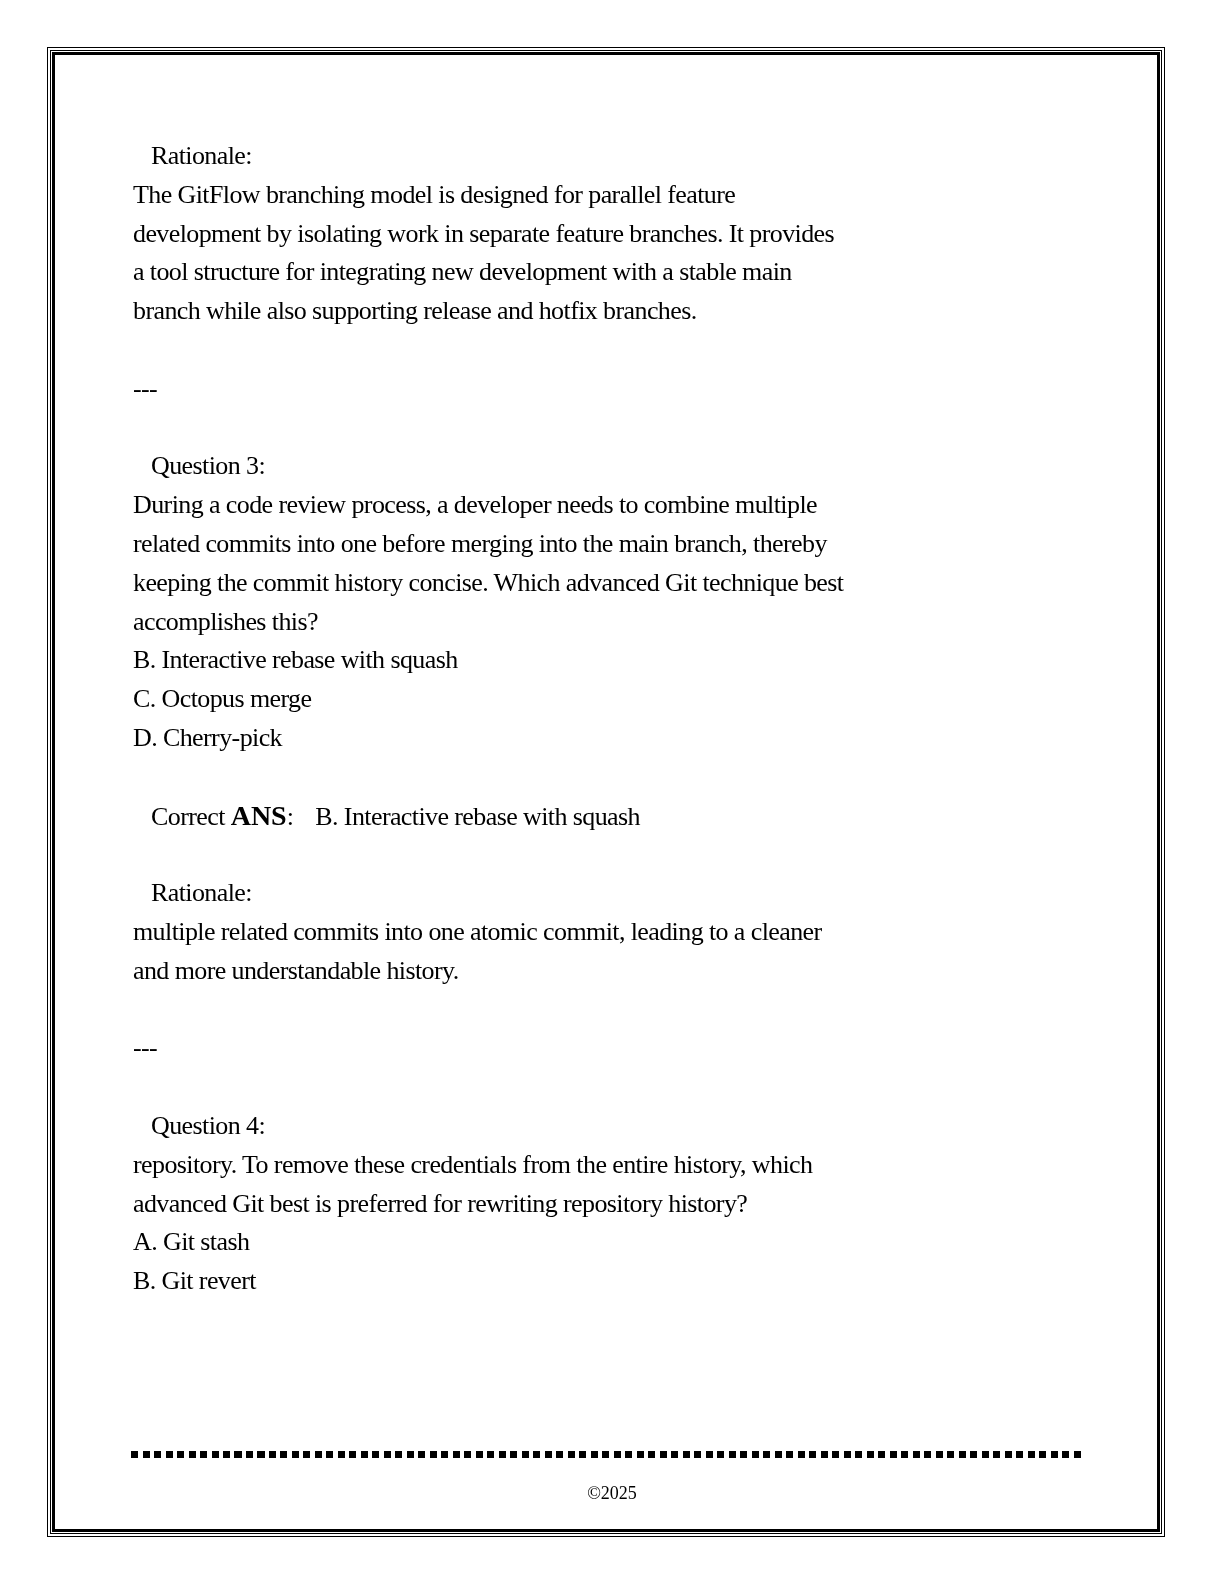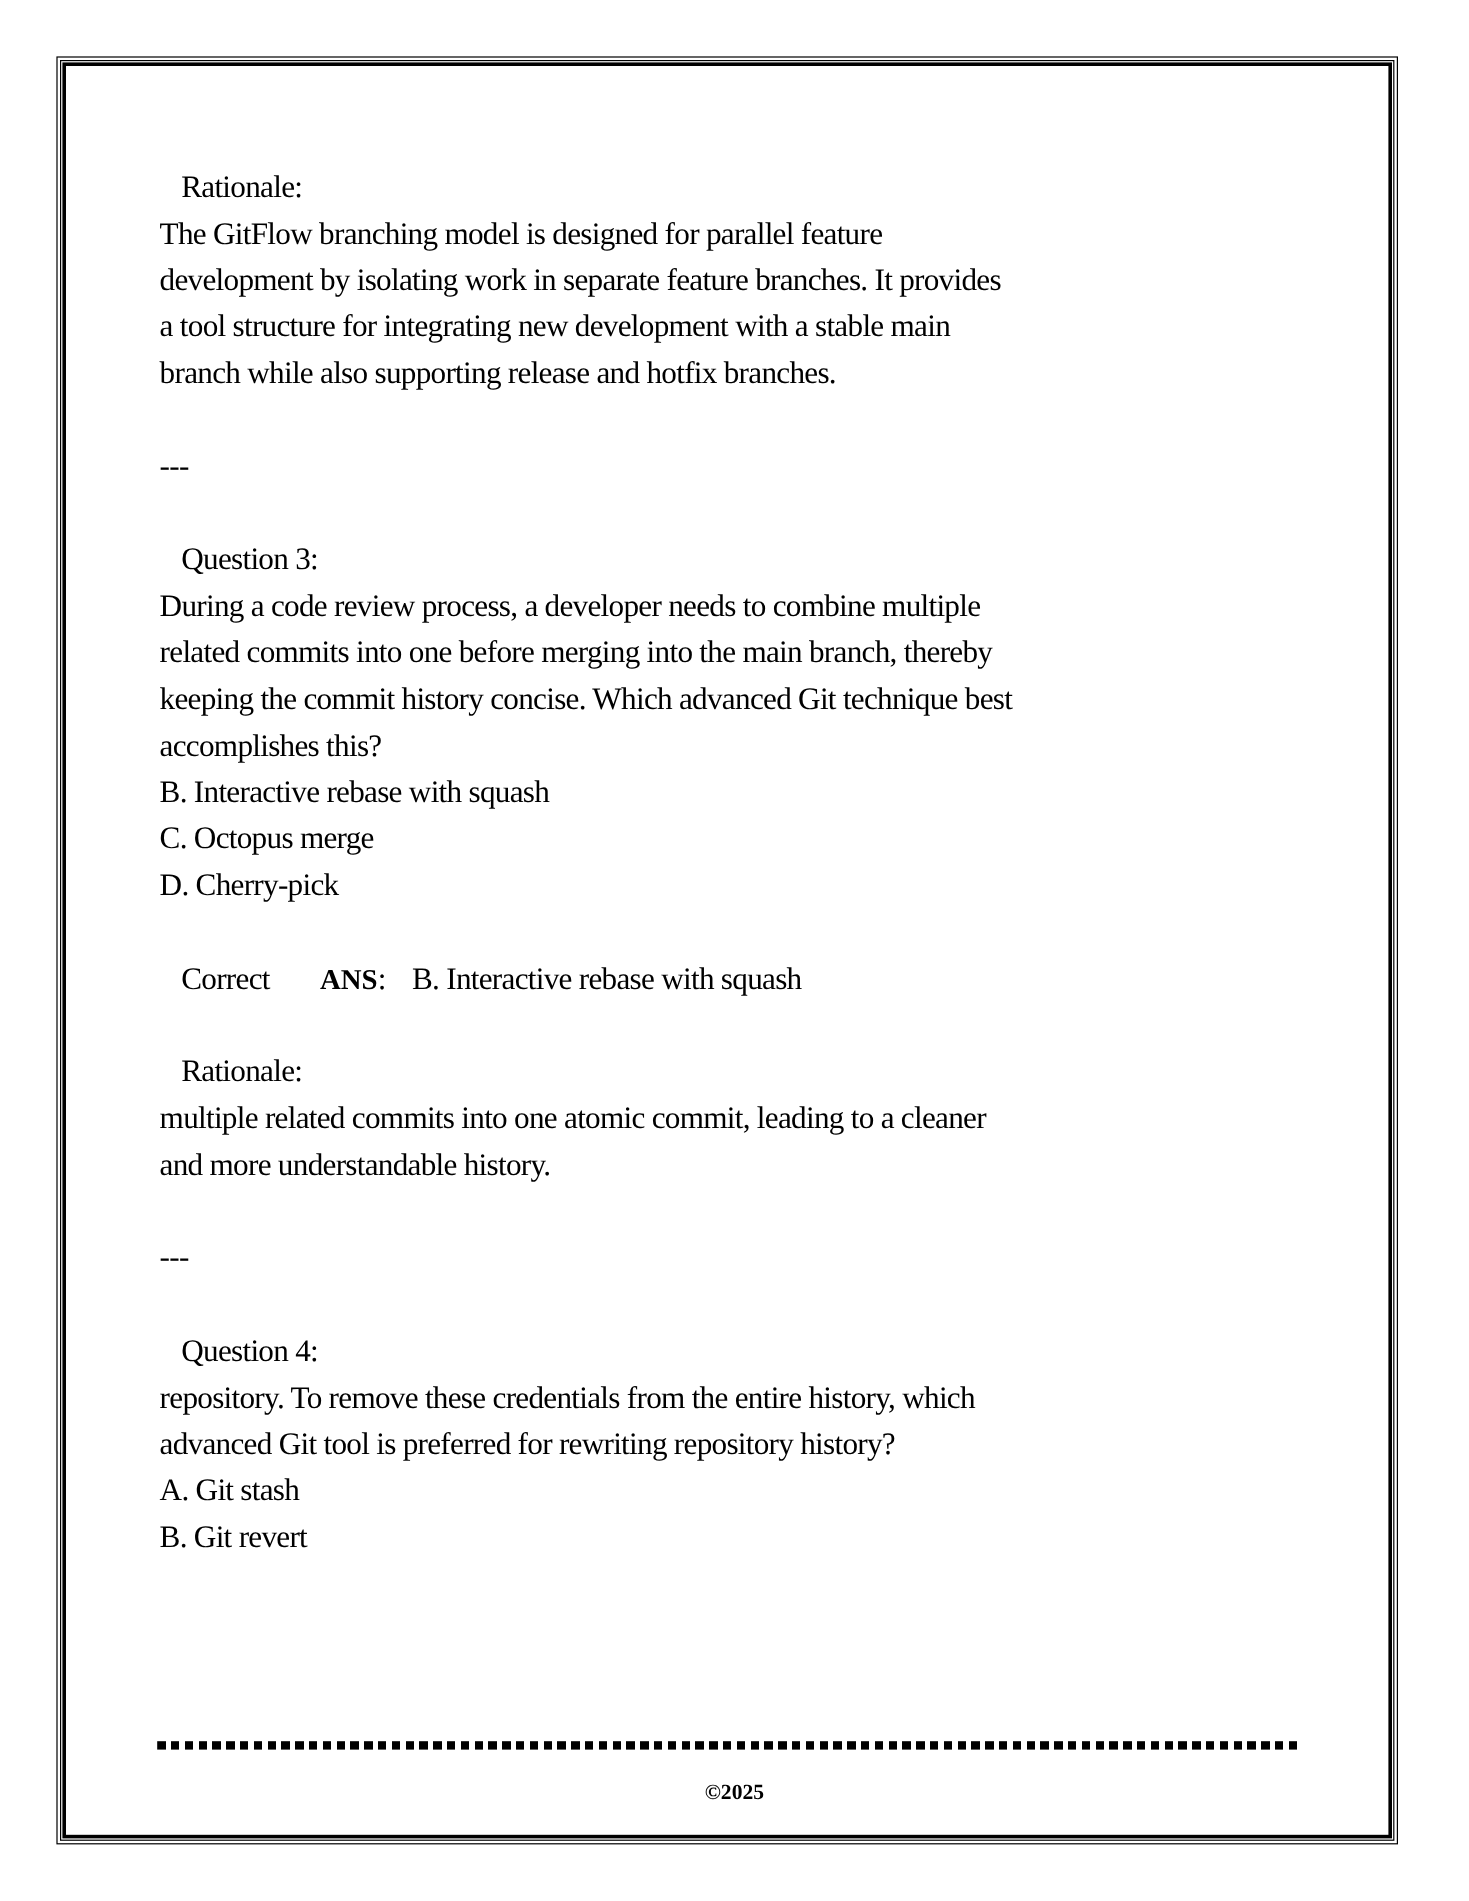--- a/index.html
+++ b/index.html
@@ -18,29 +18,29 @@
   }
   .content {
     position: absolute; left: 133px; top: 137px; width: 960px;
     font-family: Liberation Serif, serif;
     font-size: 26px; line-height: 38.8px; color: #000;
     letter-spacing: -0.6px;
   }
   .line { white-space: nowrap; height: 38.8px; }
   .indent { padding-left: 18px; }
   .blank { height: 38.8px; }
-  .ans-bold { font-weight: bold; font-size: 24px; letter-spacing: 0; margin-left: 36px; }
+  .ans-bold { font-weight: bold; font-size: 28px; letter-spacing: 0; }
   .ans-gap { display: inline-block; width: 22px; }
   .dotted {
     position: absolute; left: 131px; top: 1451px; width: 952px; height: 7px;
     background-image: repeating-linear-gradient(to right, #000 0 7px, transparent 7px 11.5px);
   }
   .copyright {
     position: absolute; left: 0; width: 1224px; top: 1483px; text-align: center;
-    font-family: "Liberation Serif", serif; font-weight: bold; font-size: 18px; color: #000;
+    font-family: "Liberation Serif", serif; font-weight: normal; font-size: 18px; color: #000;
   }
 </style>
 </head>
 <body>
 
 <div class="frame-outer"></div>
 <div class="frame-mid"></div>
 <div class="frame-inner"></div>
 
 <div class="content">
@@ -67,19 +67,19 @@
 
   <div class="line indent">Rationale:</div>
   <div class="line">multiple related commits into one atomic commit, leading to a cleaner</div>
   <div class="line">and more understandable history.</div>
   <div class="blank"></div>
   <div class="line">---</div>
   <div class="blank"></div>
 
   <div class="line indent">Question 4:</div>
   <div class="line">repository. To remove these credentials from the entire history, which</div>
-  <div class="line">advanced Git tool is preferred for rewriting repository history?</div>
+  <div class="line">advanced Git best is preferred for rewriting repository history?</div>
   <div class="line">A. Git stash</div>
   <div class="line">B. Git revert</div>
 </div>
 
 <div class="dotted"></div>
 <div class="copyright">©2025</div>
 
 </body></html>

